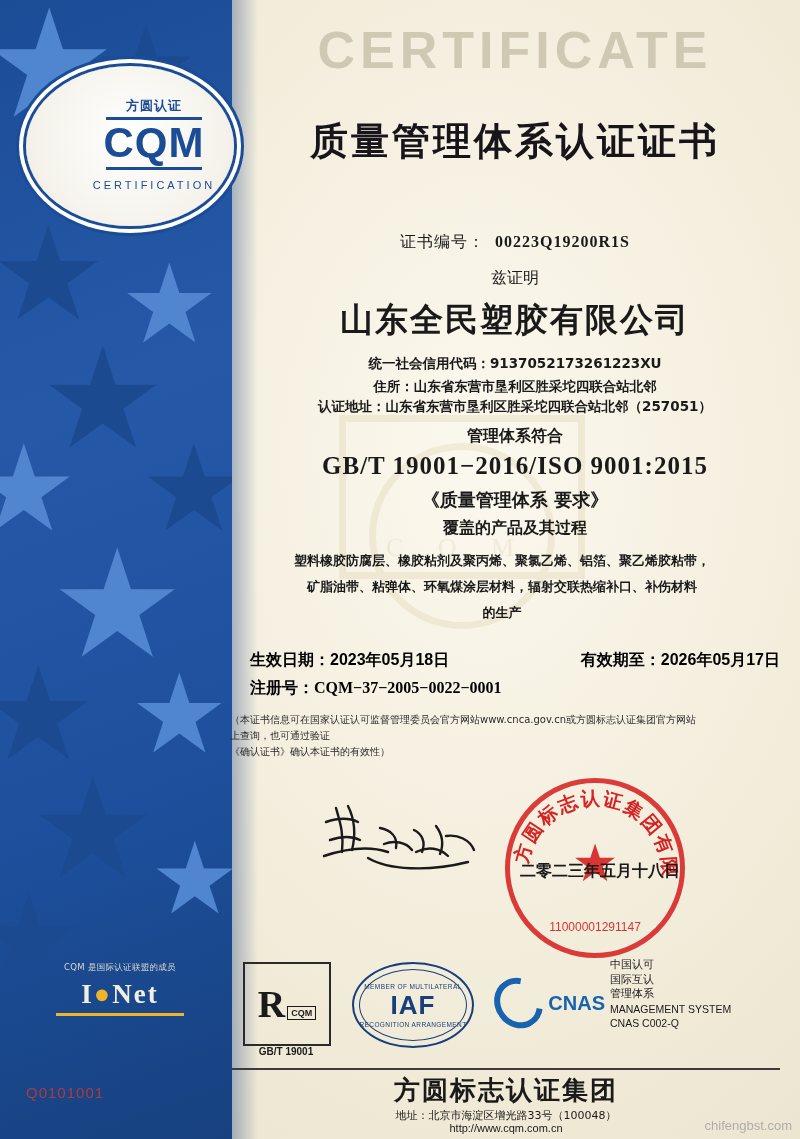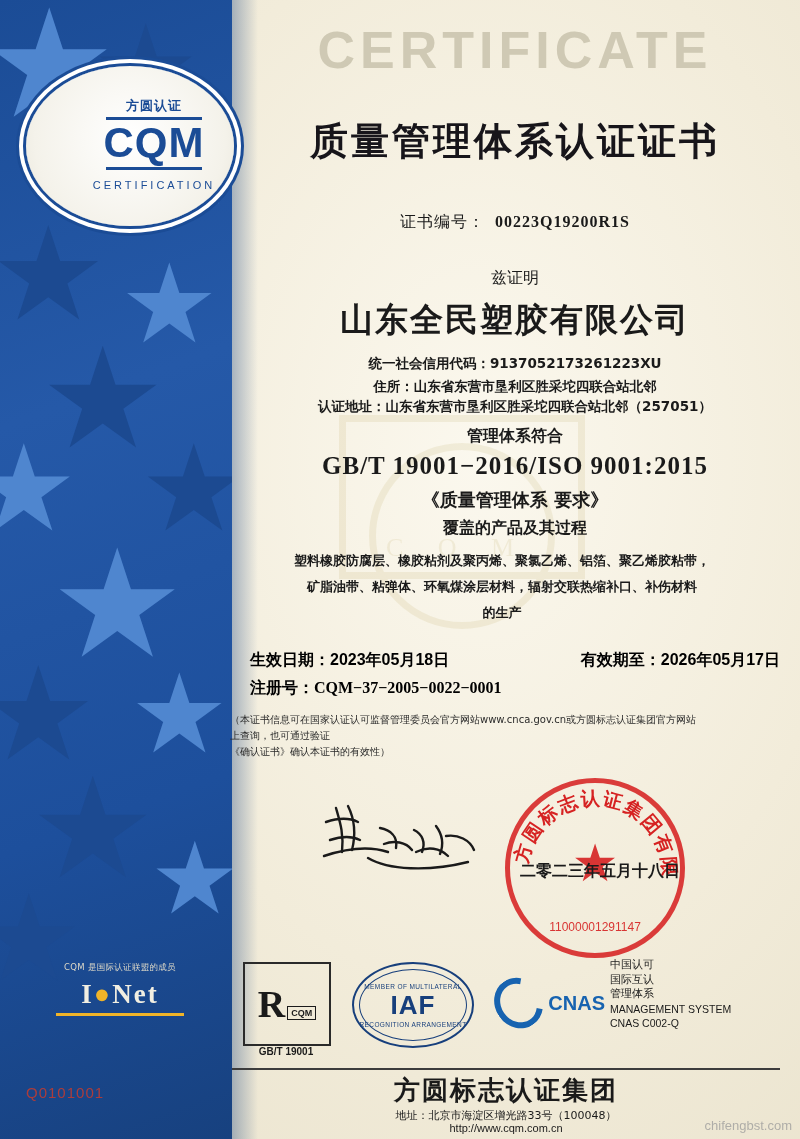--- a/index.html
+++ b/index.html
@@ -79,21 +79,21 @@
     font-size:52px;letter-spacing:5px;color:#cfc9b4;white-space:nowrap;
   }
   .title{
     position:absolute;left:250px;top:116px;width:530px;text-align:center;
     font-family:"DejaVu Sans", sans-serif;font-weight:bold;
     font-size:38px;letter-spacing:3px;color:#17151a;
   }
 
   .ctr{position:absolute;width:530px;left:250px;text-align:center;color:#1a1a1a;}
 
-  .no-line{top:212px;font-size:16px;letter-spacing:1px;text-align:center;}
+  .no-line{top:232px;font-size:16px;letter-spacing:1px;text-align:center;}
   .no-line .lbl{font-family:"DejaVu Sans", sans-serif;}
   .no-line .val{font-family:"Liberation Serif", serif;font-weight:bold;margin-left:10px;}
 
   .hereby{top:268px;font-size:16px;font-family:"DejaVu Sans", sans-serif;}
 
   .company{
     top:298px;font-size:33px;font-weight:bold;letter-spacing:2px;
     font-family:"DejaVu Sans", sans-serif;
   }
   .sub{font-size:13.5px;font-family:"DejaVu Sans", sans-serif;font-weight:bold;}

